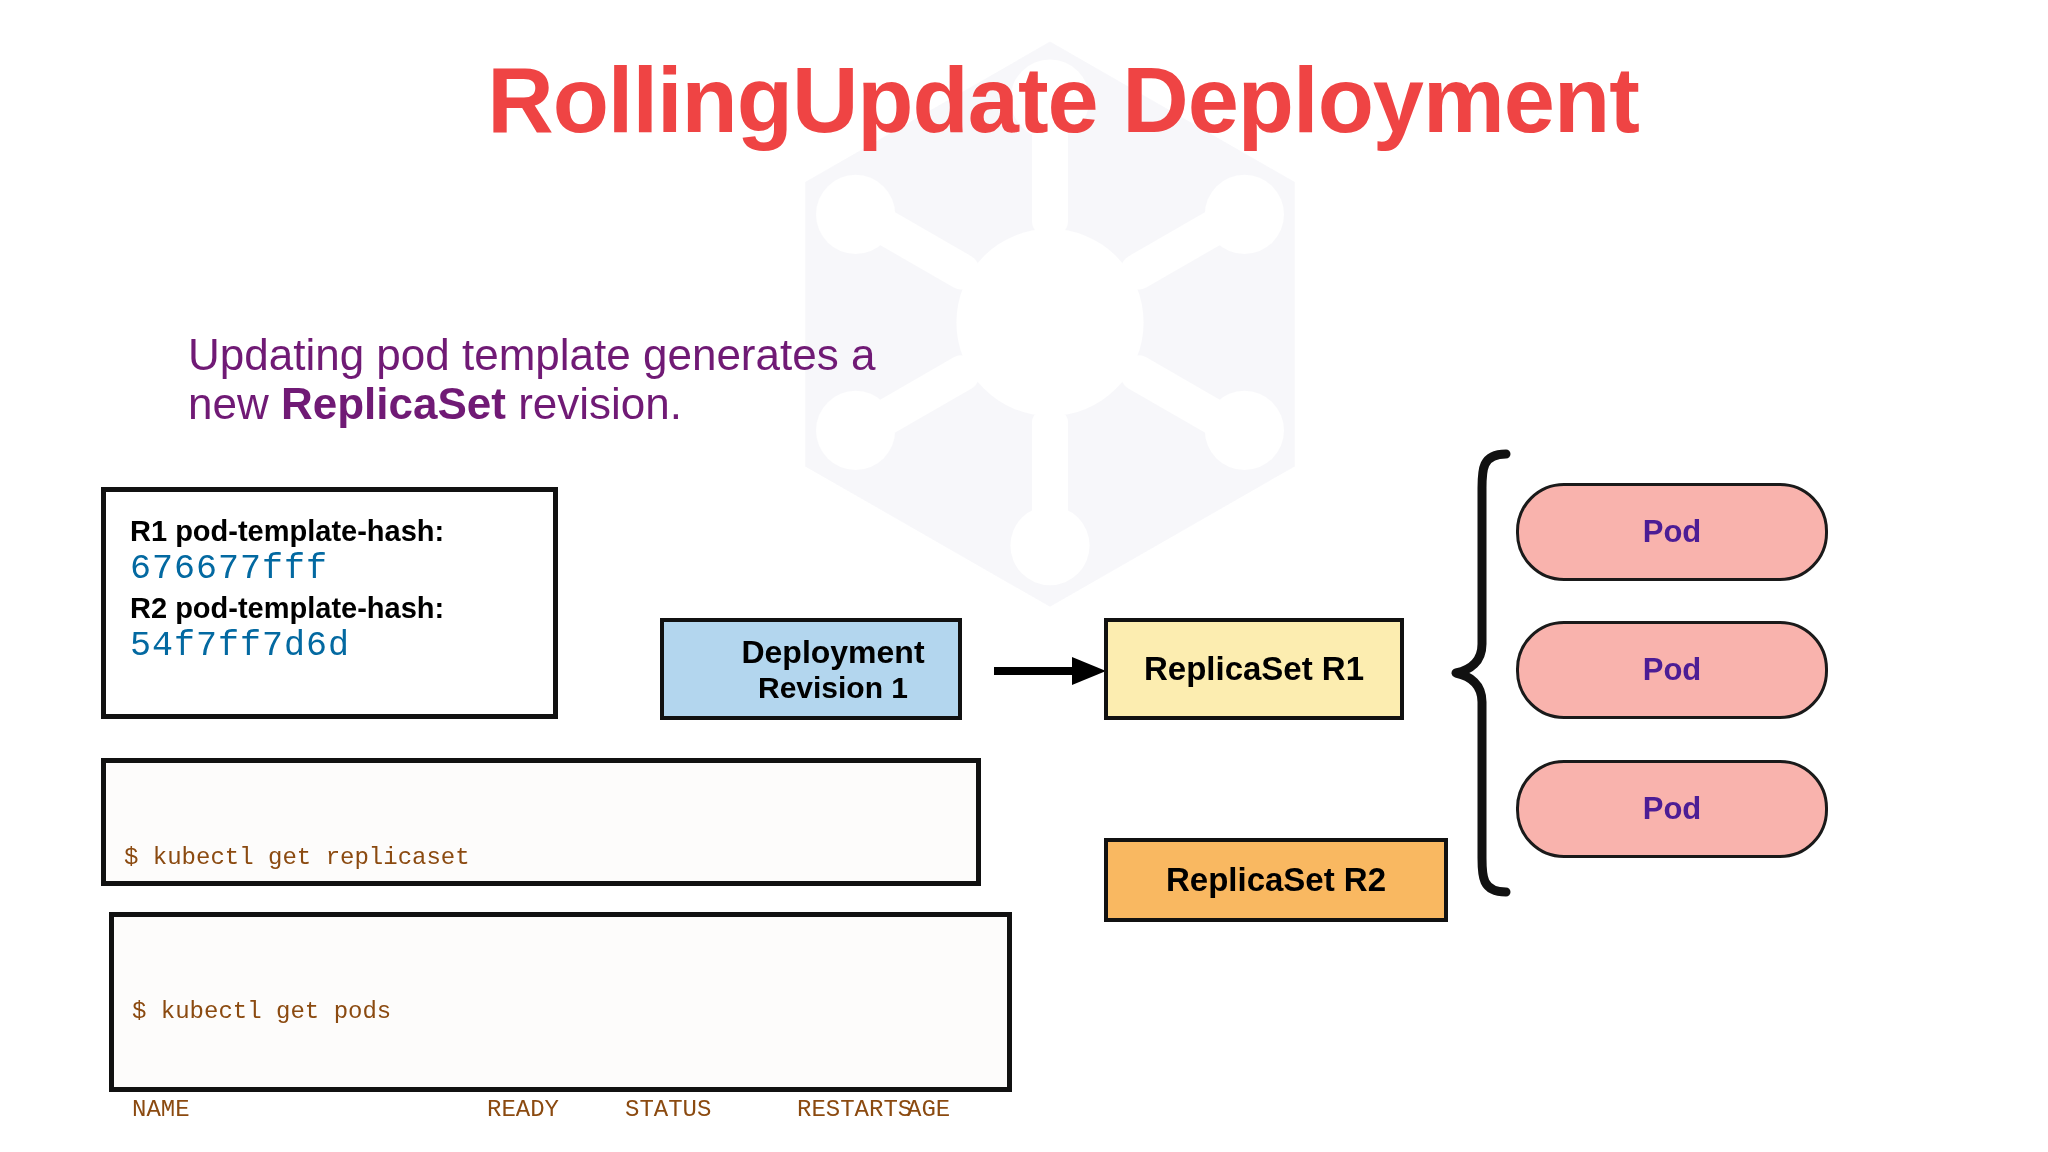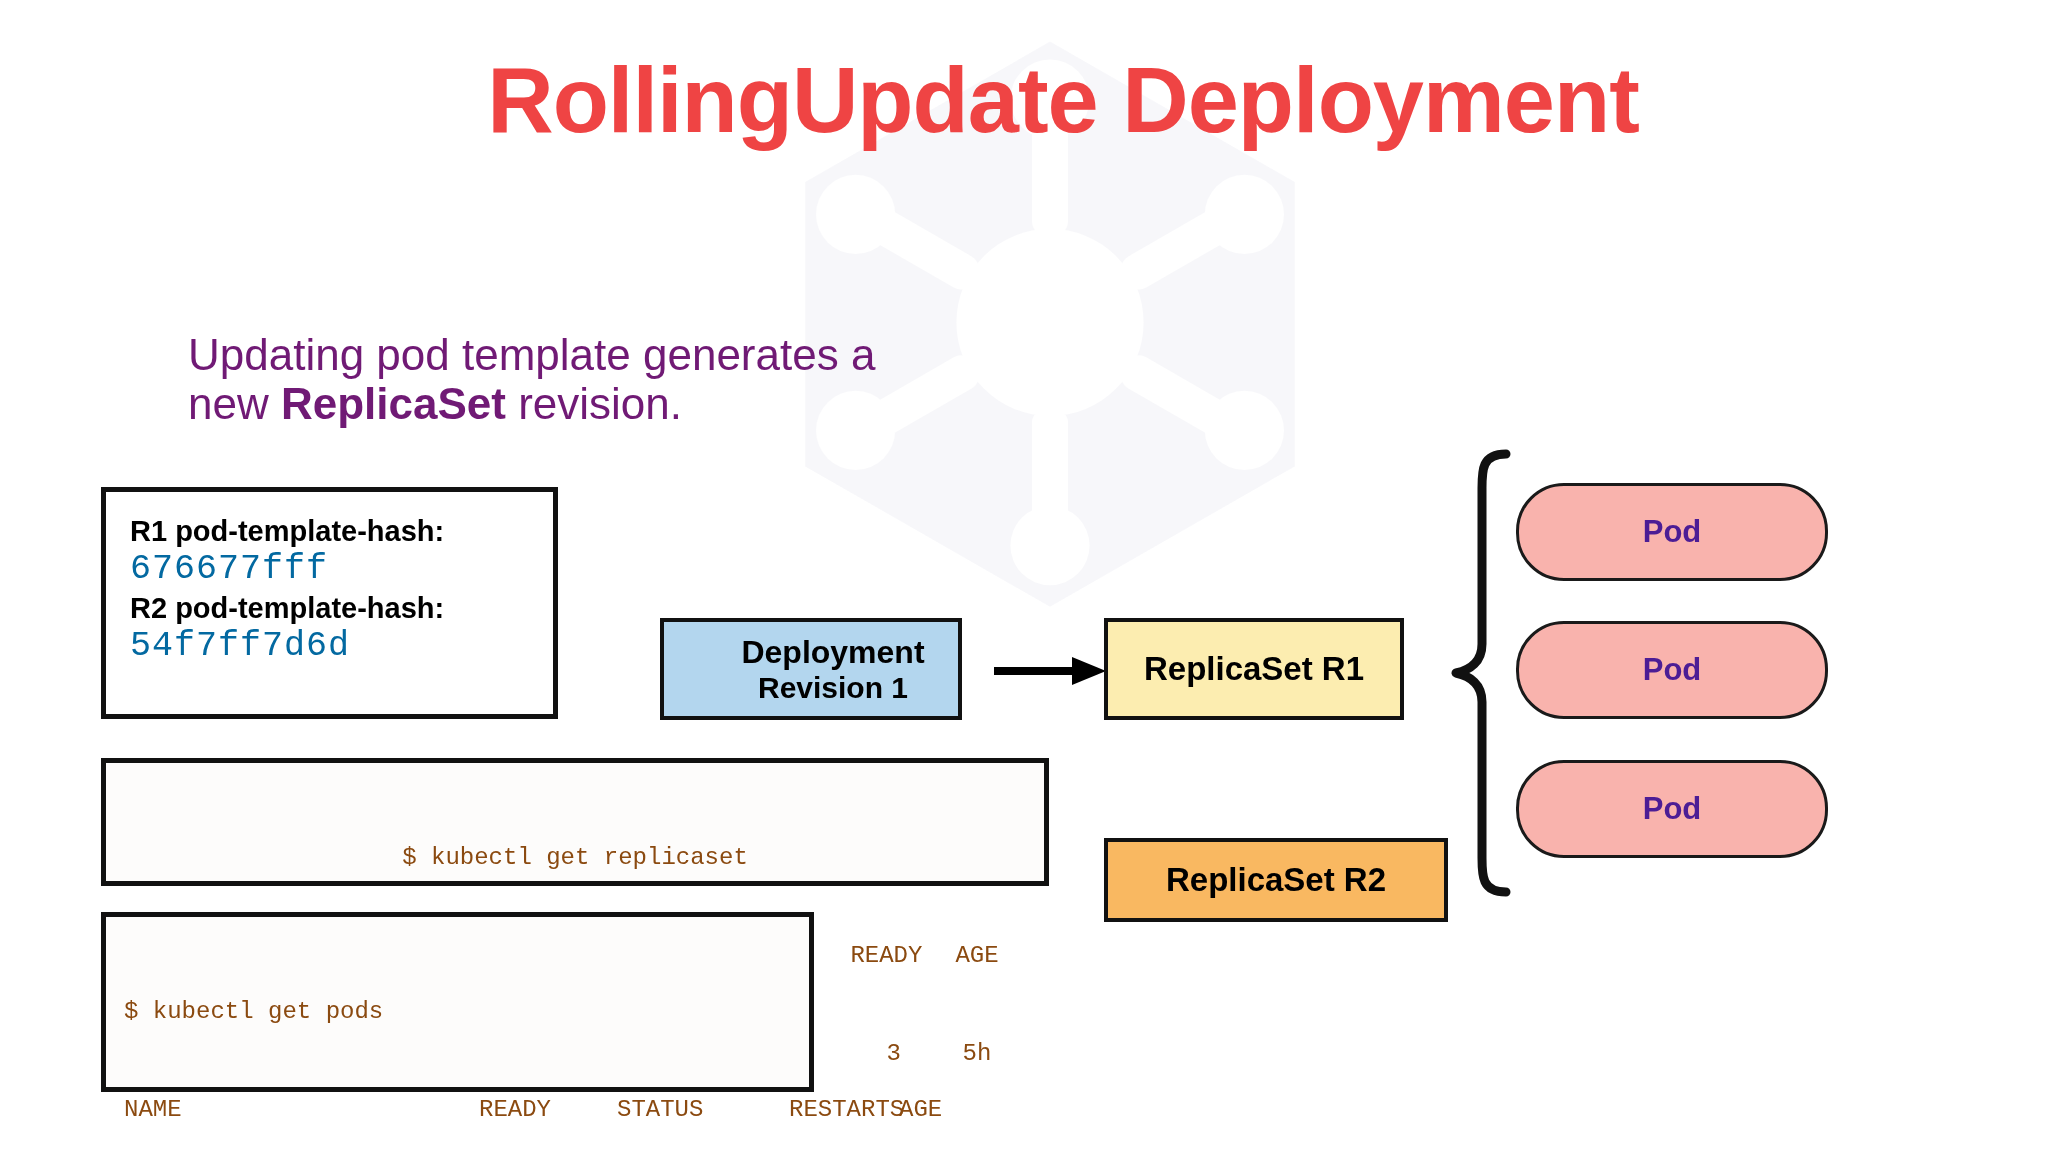--- a/index.html
+++ b/index.html
@@ -88,22 +88,22 @@
     border: 5px solid #111111;
     background: #fdfcfb;
     box-sizing: border-box;
     padding: 14px 18px 16px 18px;
     font-family: "Liberation Mono", monospace;
     color: #8b4a10;
     font-size: 24px;
     line-height: 1.36;
     white-space: pre;
   }
-  #term-rs  { left: 101px; top: 758px;  width: 948px; height: 128px; text-align: center; }
-  #term-pods{ left: 101px; top: 912px;  width: 713px; height: 180px; }
+  #term-rs  { left: 101px; top: 758px;  width: 880px; height: 128px; }
+  #term-pods{ left: 109px; top: 912px;  width: 903px; height: 180px; }
   .term .cmd { display: block; }
   .term-row { display: block; }
   .c-name    { display: inline-block; width: 390px; }
   .c-num     { display: inline-block; width: 138px; }
   .c-num2    { display: inline-block; width: 172px; }
   .c-ready   { display: inline-block; width: 138px; }
   .c-restart { display: inline-block; width: 110px; }
   .c-age     { display: inline-block; }
   .p-name    { display: inline-block; width: 355px; }
 

